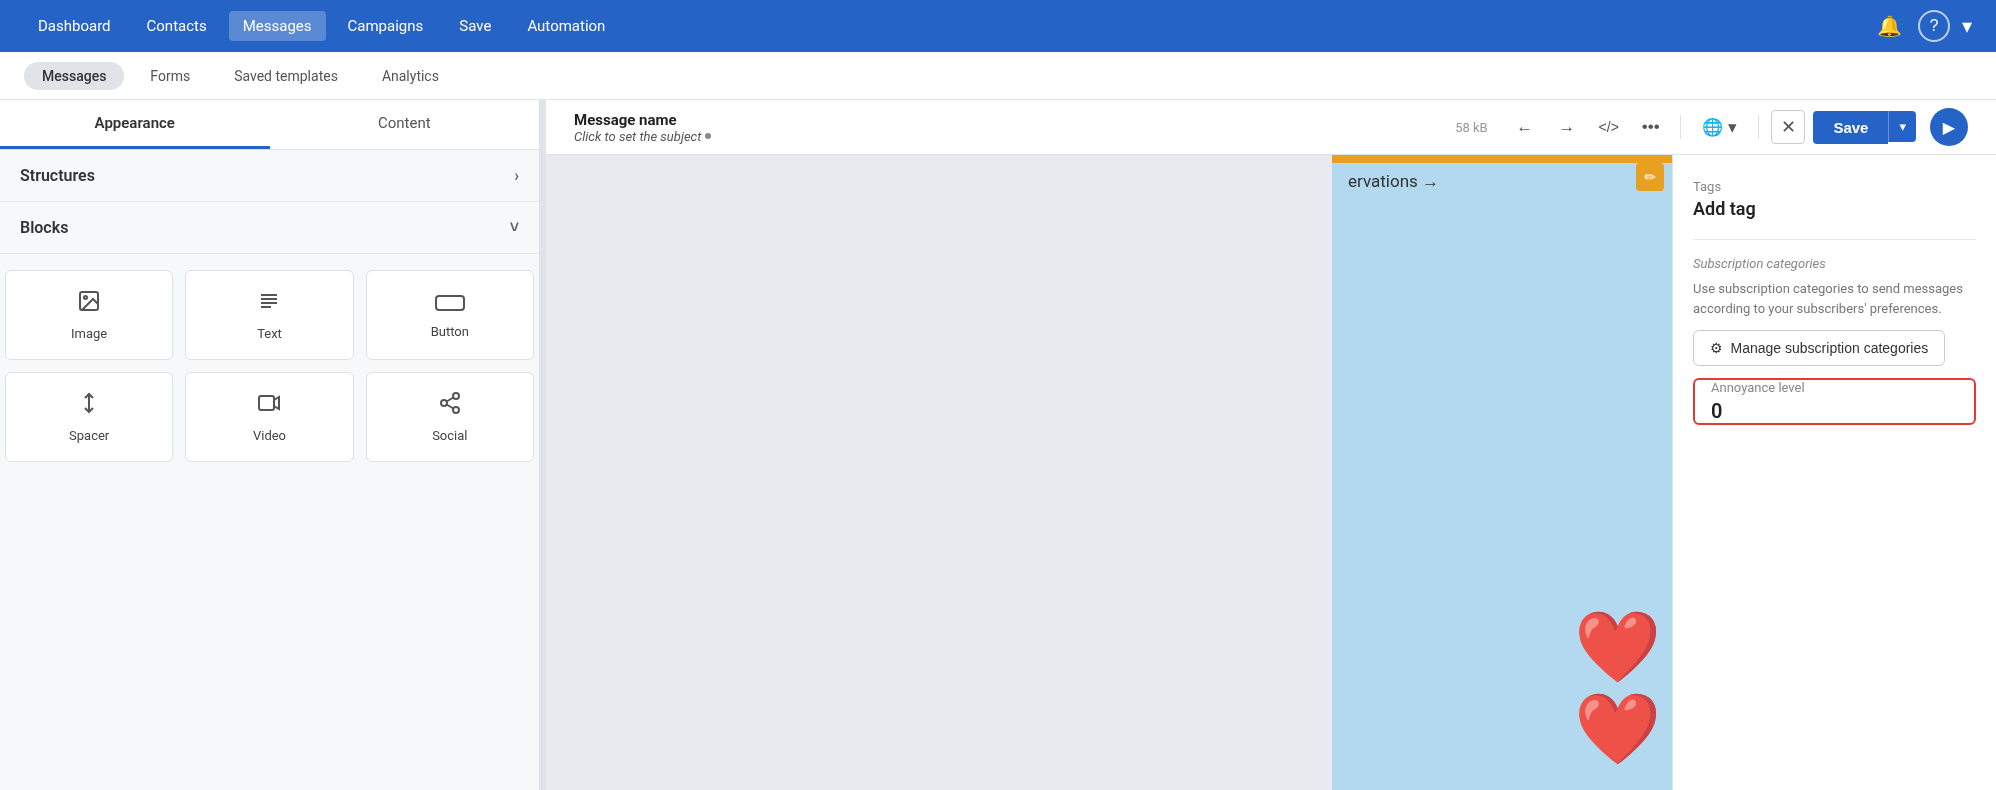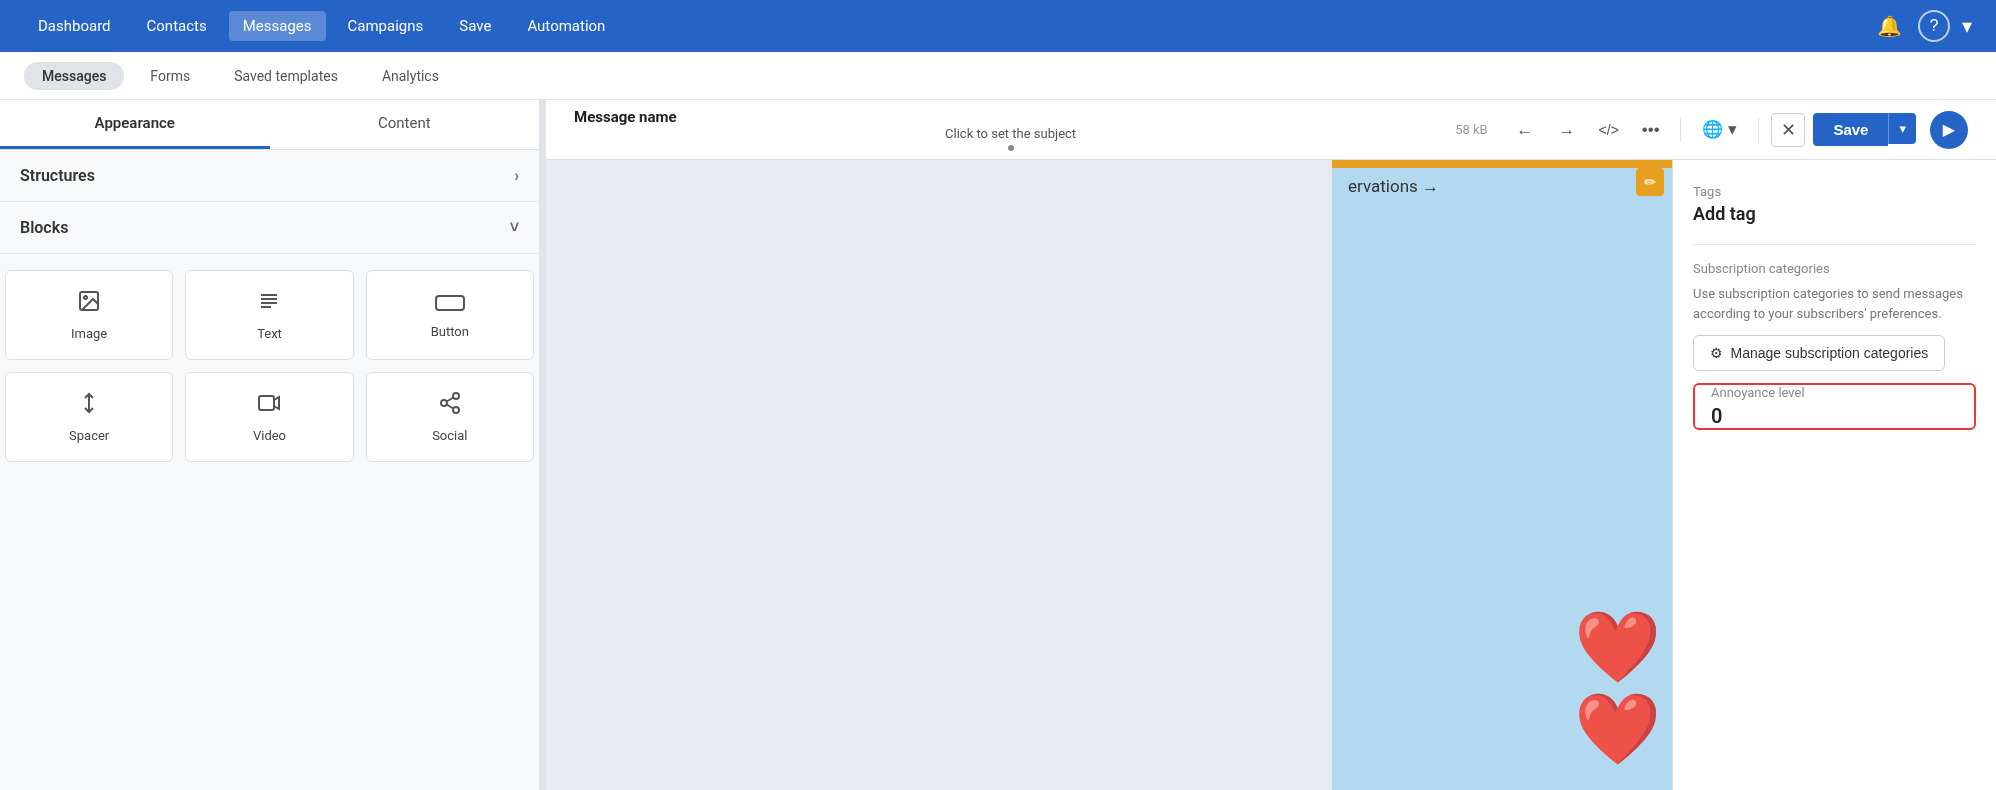--- a/index.html
+++ b/index.html
@@ -194,25 +194,25 @@
     .editor-title {
       flex: 1;
     }
     .editor-title-name {
       font-size: 15px;
       font-weight: 700;
       color: #222;
     }
     .editor-title-subject {
       font-size: 13px;
+      font-style: italic;
       color: #555;
       display: flex;
       align-items: center;
       gap: 4px;
-      flex-direction: column;
     }
     .editor-title-subject .dot {
       width: 6px;
       height: 6px;
       border-radius: 50%;
       background: #888;
       display: inline-block;
     }
     .editor-size {
       font-size: 13px;
@@ -334,20 +334,21 @@
       cursor: pointer;
     }
     .settings-section {
       border-top: 1px solid #e5e8ed;
       padding-top: 16px;
     }
     .settings-section-title {
       font-size: 13px;
       color: #888;
       margin-bottom: 8px;
+      font-style: italic;
     }
     .settings-description {
       font-size: 13px;
       color: #777;
       line-height: 1.5;
       margin-bottom: 12px;
     }
     .manage-btn {
       display: flex;
       align-items: center;

